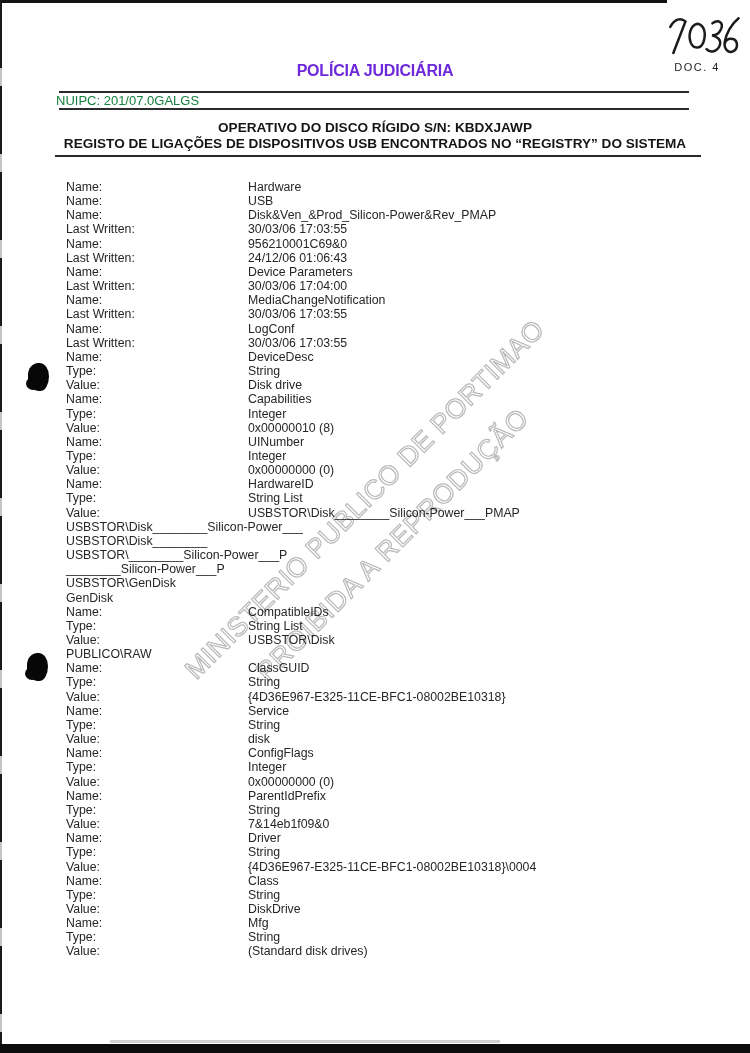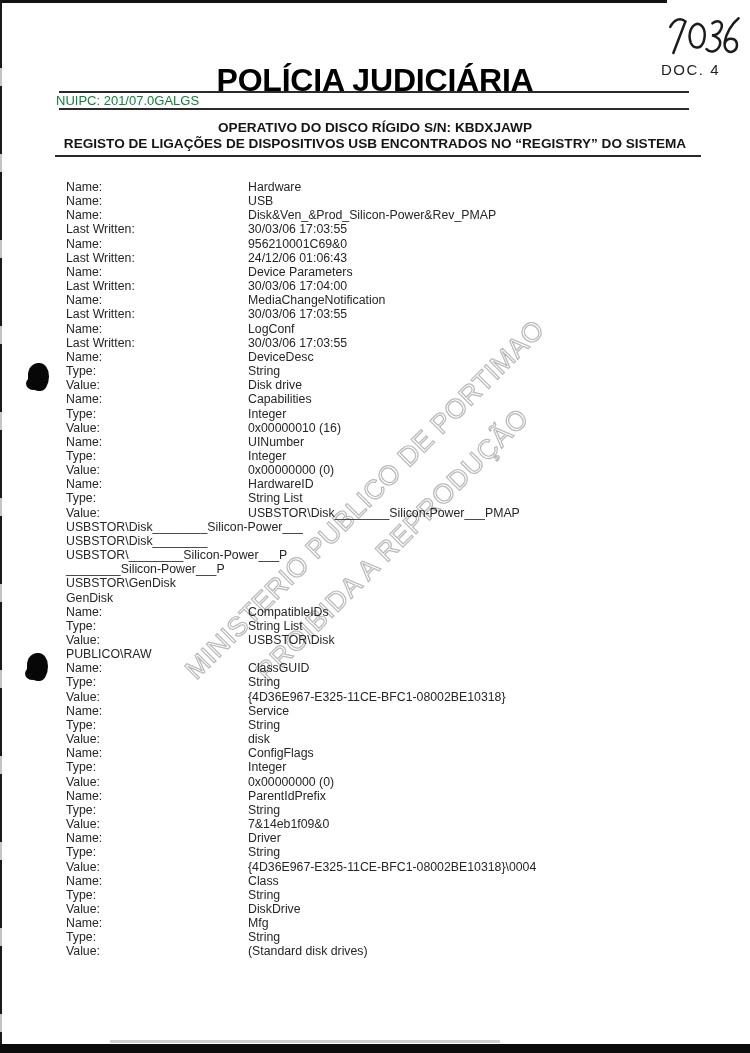--- a/index.html
+++ b/index.html
@@ -26,26 +26,26 @@
   .hole { position: absolute; width: 21px; height: 28px; background: #070707;
           border-radius: 52% 48% 44% 56% / 46% 50% 56% 48%; }
   .hole::after { content: ""; position: absolute; left: -2px; top: 14px; width: 14px; height: 13px;
           background: #070707; border-radius: 50%; }
   #hole-1 { left: 28px; top: 363px; }
   #hole-2 { left: 27px; top: 653px; }
 
   
   .handwritten { position: absolute; left: 664px; top: 12px; transform: rotate(2deg); }
 
-  .doc-label { position: absolute; top: 61px; right: 30px; font-size: 15px; letter-spacing: 1.5px; color: #1f1f1f; }
+  .doc-label { position: absolute; top: 61px; right: 30px; font-size: 11px; letter-spacing: 1.5px; color: #1f1f1f; }
 
   .title {
     position: absolute; top: 62px; left: 0; width: 750px;
-    text-align: center; font-size: 32px; font-weight: bold; letter-spacing: -0.2px;
-    color: #000000;
+    text-align: center; font-size: 16px; font-weight: bold; letter-spacing: -0.2px;
+    color: #6d28d9;
   }
   .rule { position: absolute; background: #2a2a2a; height: 2px; }
   #rule-1 { top: 91px;  left: 59px; width: 630px; }
   #rule-2 { top: 108px; left: 59px; width: 630px; }
   #rule-3 { top: 155px; left: 55px; width: 646px; }
 
   .nuipc { position: absolute; top: 93px; left: 56px; font-size: 13px; color: #15803d; }
 
   .heading {
     position: absolute; top: 120px; left: 40px; width: 670px;
@@ -119,21 +119,21 @@
       <div class="row"><span class="lbl">Last Written:</span><span class="val">30/03/06 17:04:00</span></div>
       <div class="row"><span class="lbl">Name:</span><span class="val">MediaChangeNotification</span></div>
       <div class="row"><span class="lbl">Last Written:</span><span class="val">30/03/06 17:03:55</span></div>
       <div class="row"><span class="lbl">Name:</span><span class="val">LogConf</span></div>
       <div class="row"><span class="lbl">Last Written:</span><span class="val">30/03/06 17:03:55</span></div>
       <div class="row"><span class="lbl">Name:</span><span class="val">DeviceDesc</span></div>
       <div class="row"><span class="lbl">Type:</span><span class="val">String</span></div>
       <div class="row"><span class="lbl">Value:</span><span class="val">Disk drive</span></div>
       <div class="row"><span class="lbl">Name:</span><span class="val">Capabilities</span></div>
       <div class="row"><span class="lbl">Type:</span><span class="val">Integer</span></div>
-      <div class="row"><span class="lbl">Value:</span><span class="val">0x00000010 (16)</span></div>
+      <div class="row"><span class="lbl">Value:</span><span class="val">0x00000010 (8)</span></div>
       <div class="row"><span class="lbl">Name:</span><span class="val">UINumber</span></div>
       <div class="row"><span class="lbl">Type:</span><span class="val">Integer</span></div>
       <div class="row"><span class="lbl">Value:</span><span class="val">0x00000000 (0)</span></div>
       <div class="row"><span class="lbl">Name:</span><span class="val">HardwareID</span></div>
       <div class="row"><span class="lbl">Type:</span><span class="val">String List</span></div>
       <div class="row"><span class="lbl">Value:</span><span class="val">USBSTOR\Disk________Silicon-Power___PMAP</span></div>
       <div class="row cont"><span class="lbl"></span><span class="val">USBSTOR\Disk________Silicon-Power___</span></div>
       <div class="row cont"><span class="lbl"></span><span class="val">USBSTOR\Disk________</span></div>
       <div class="row cont"><span class="lbl"></span><span class="val">USBSTOR\________Silicon-Power___P</span></div>
       <div class="row cont"><span class="lbl"></span><span class="val">________Silicon-Power___P</span></div>

